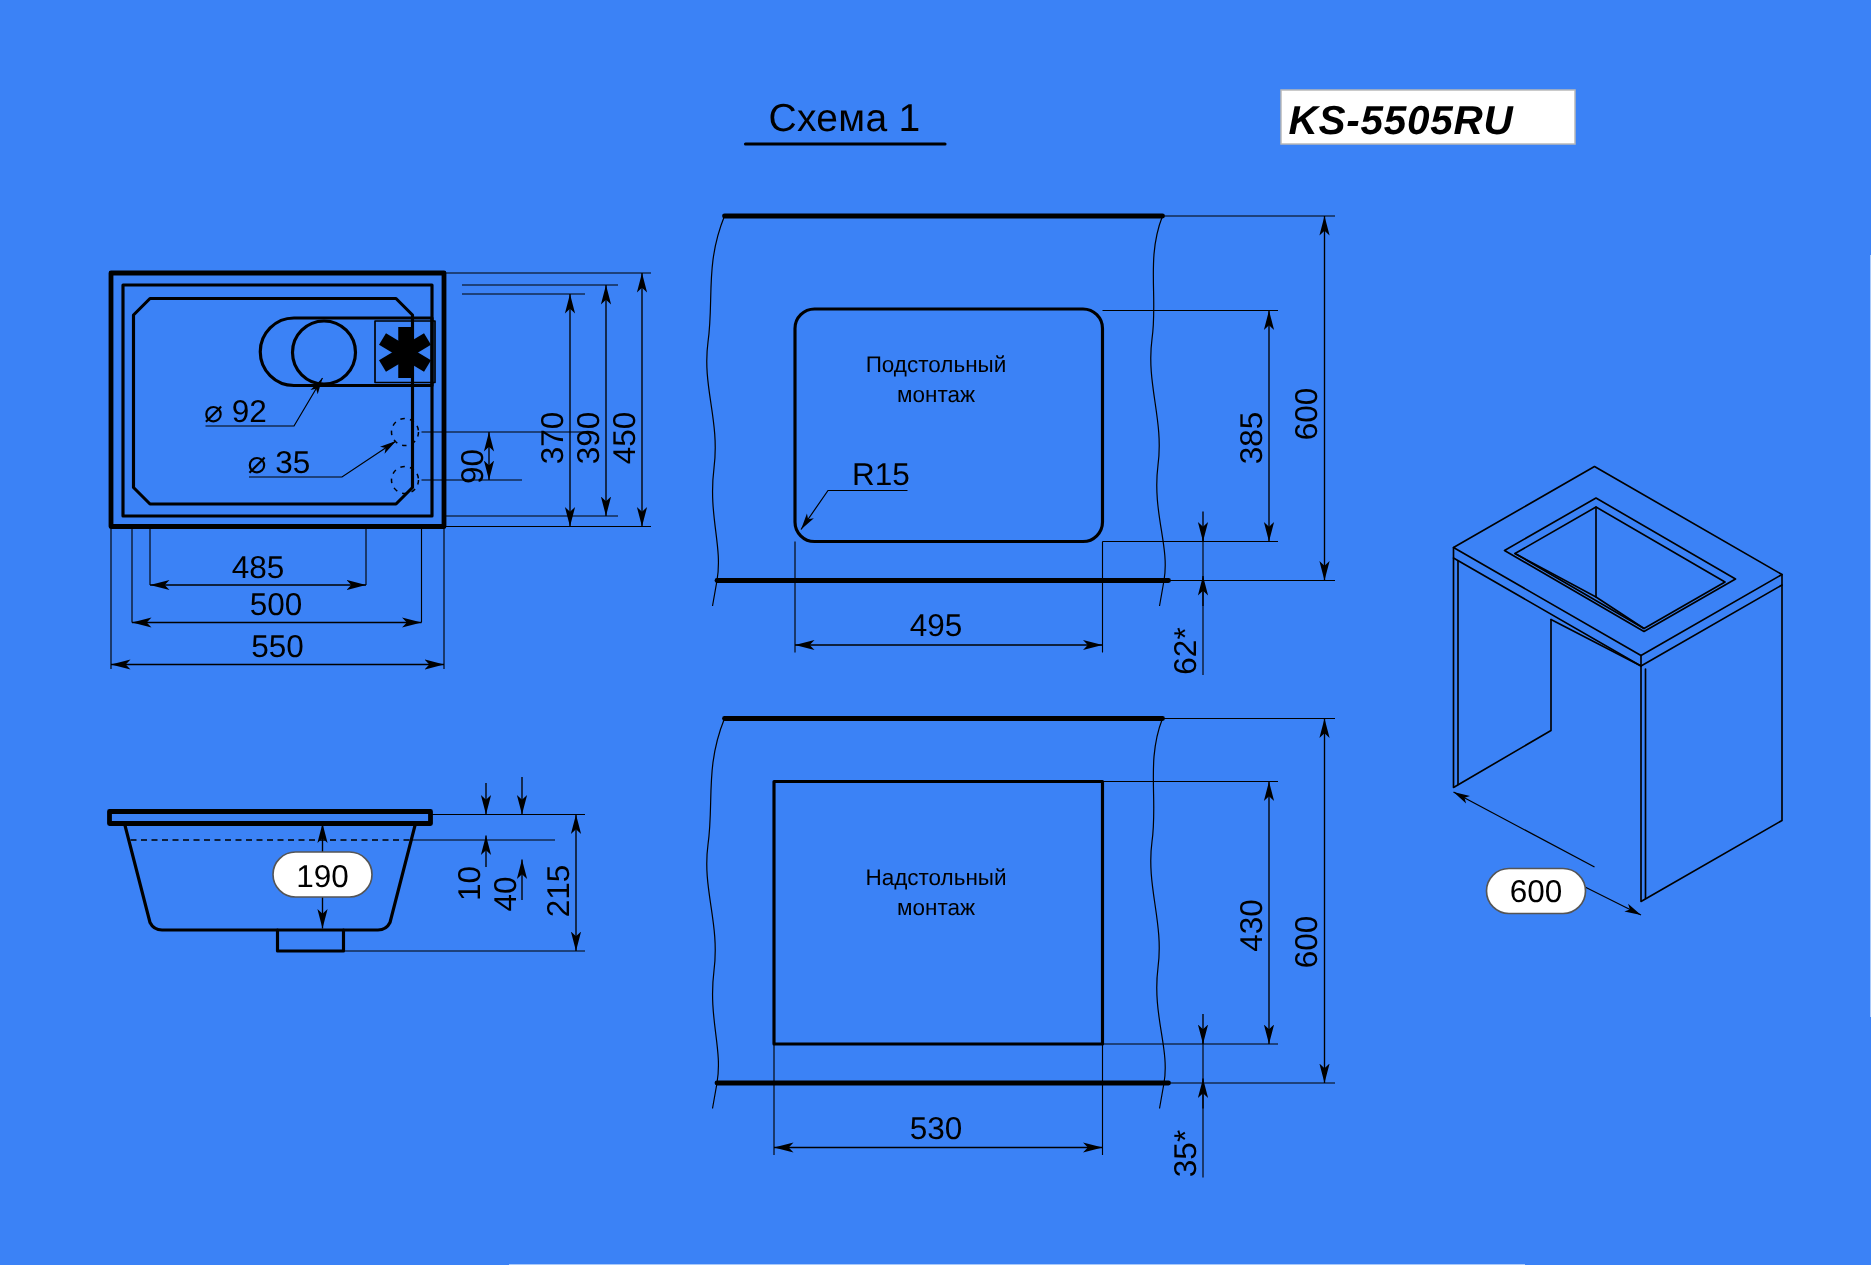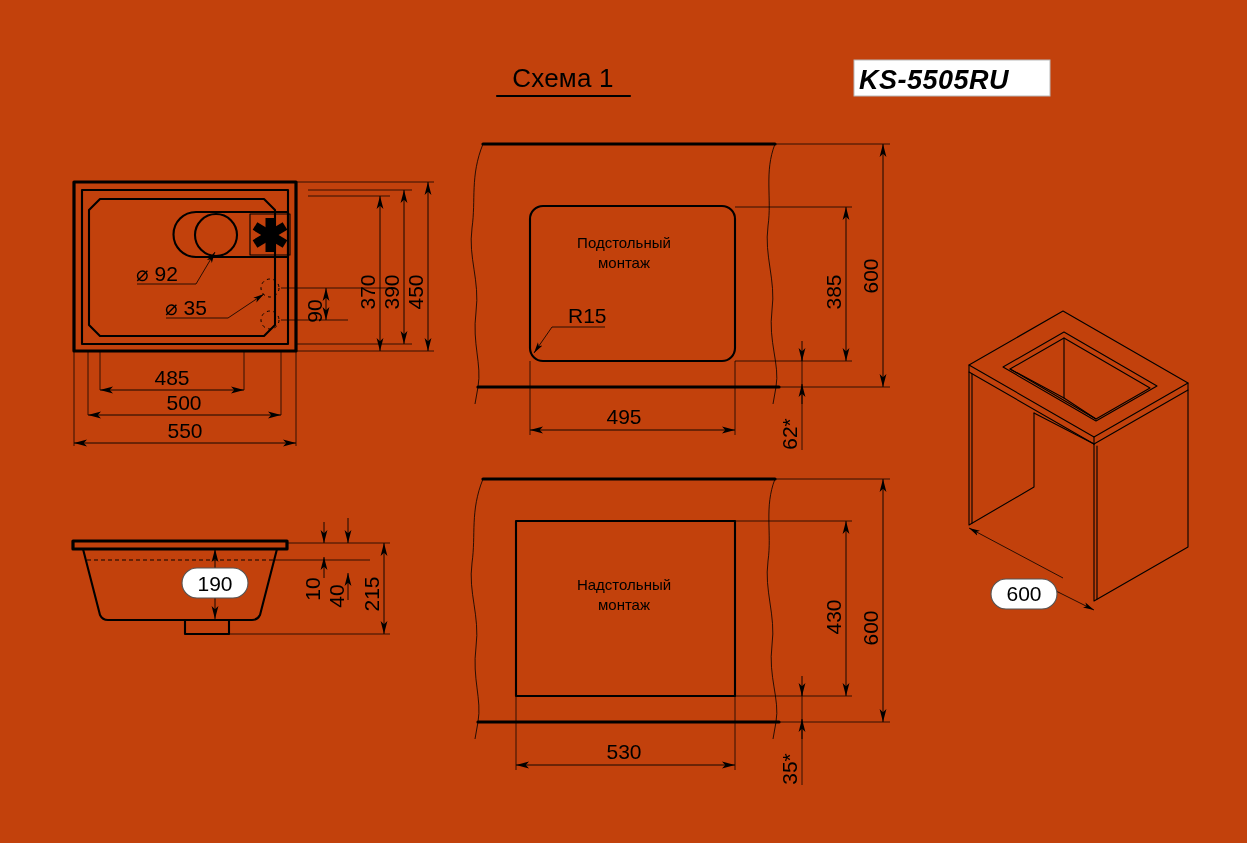--- a/index.html
+++ b/index.html
@@ -8,21 +8,21 @@
     background: #ffffff;
   }
   body {
     font-family: "Liberation Sans", sans-serif;
     color: #000000;
   }
   #sheet {
     position: relative;
     width: 1247px;
     height: 843px;
-    background: #c2410c;
+    background: #3b82f6;
     overflow: hidden;
   }
   svg.drawing {
     position: absolute;
     left: 0;
     top: 0;
     width: 1247px;
     height: 843px;
   }
   

